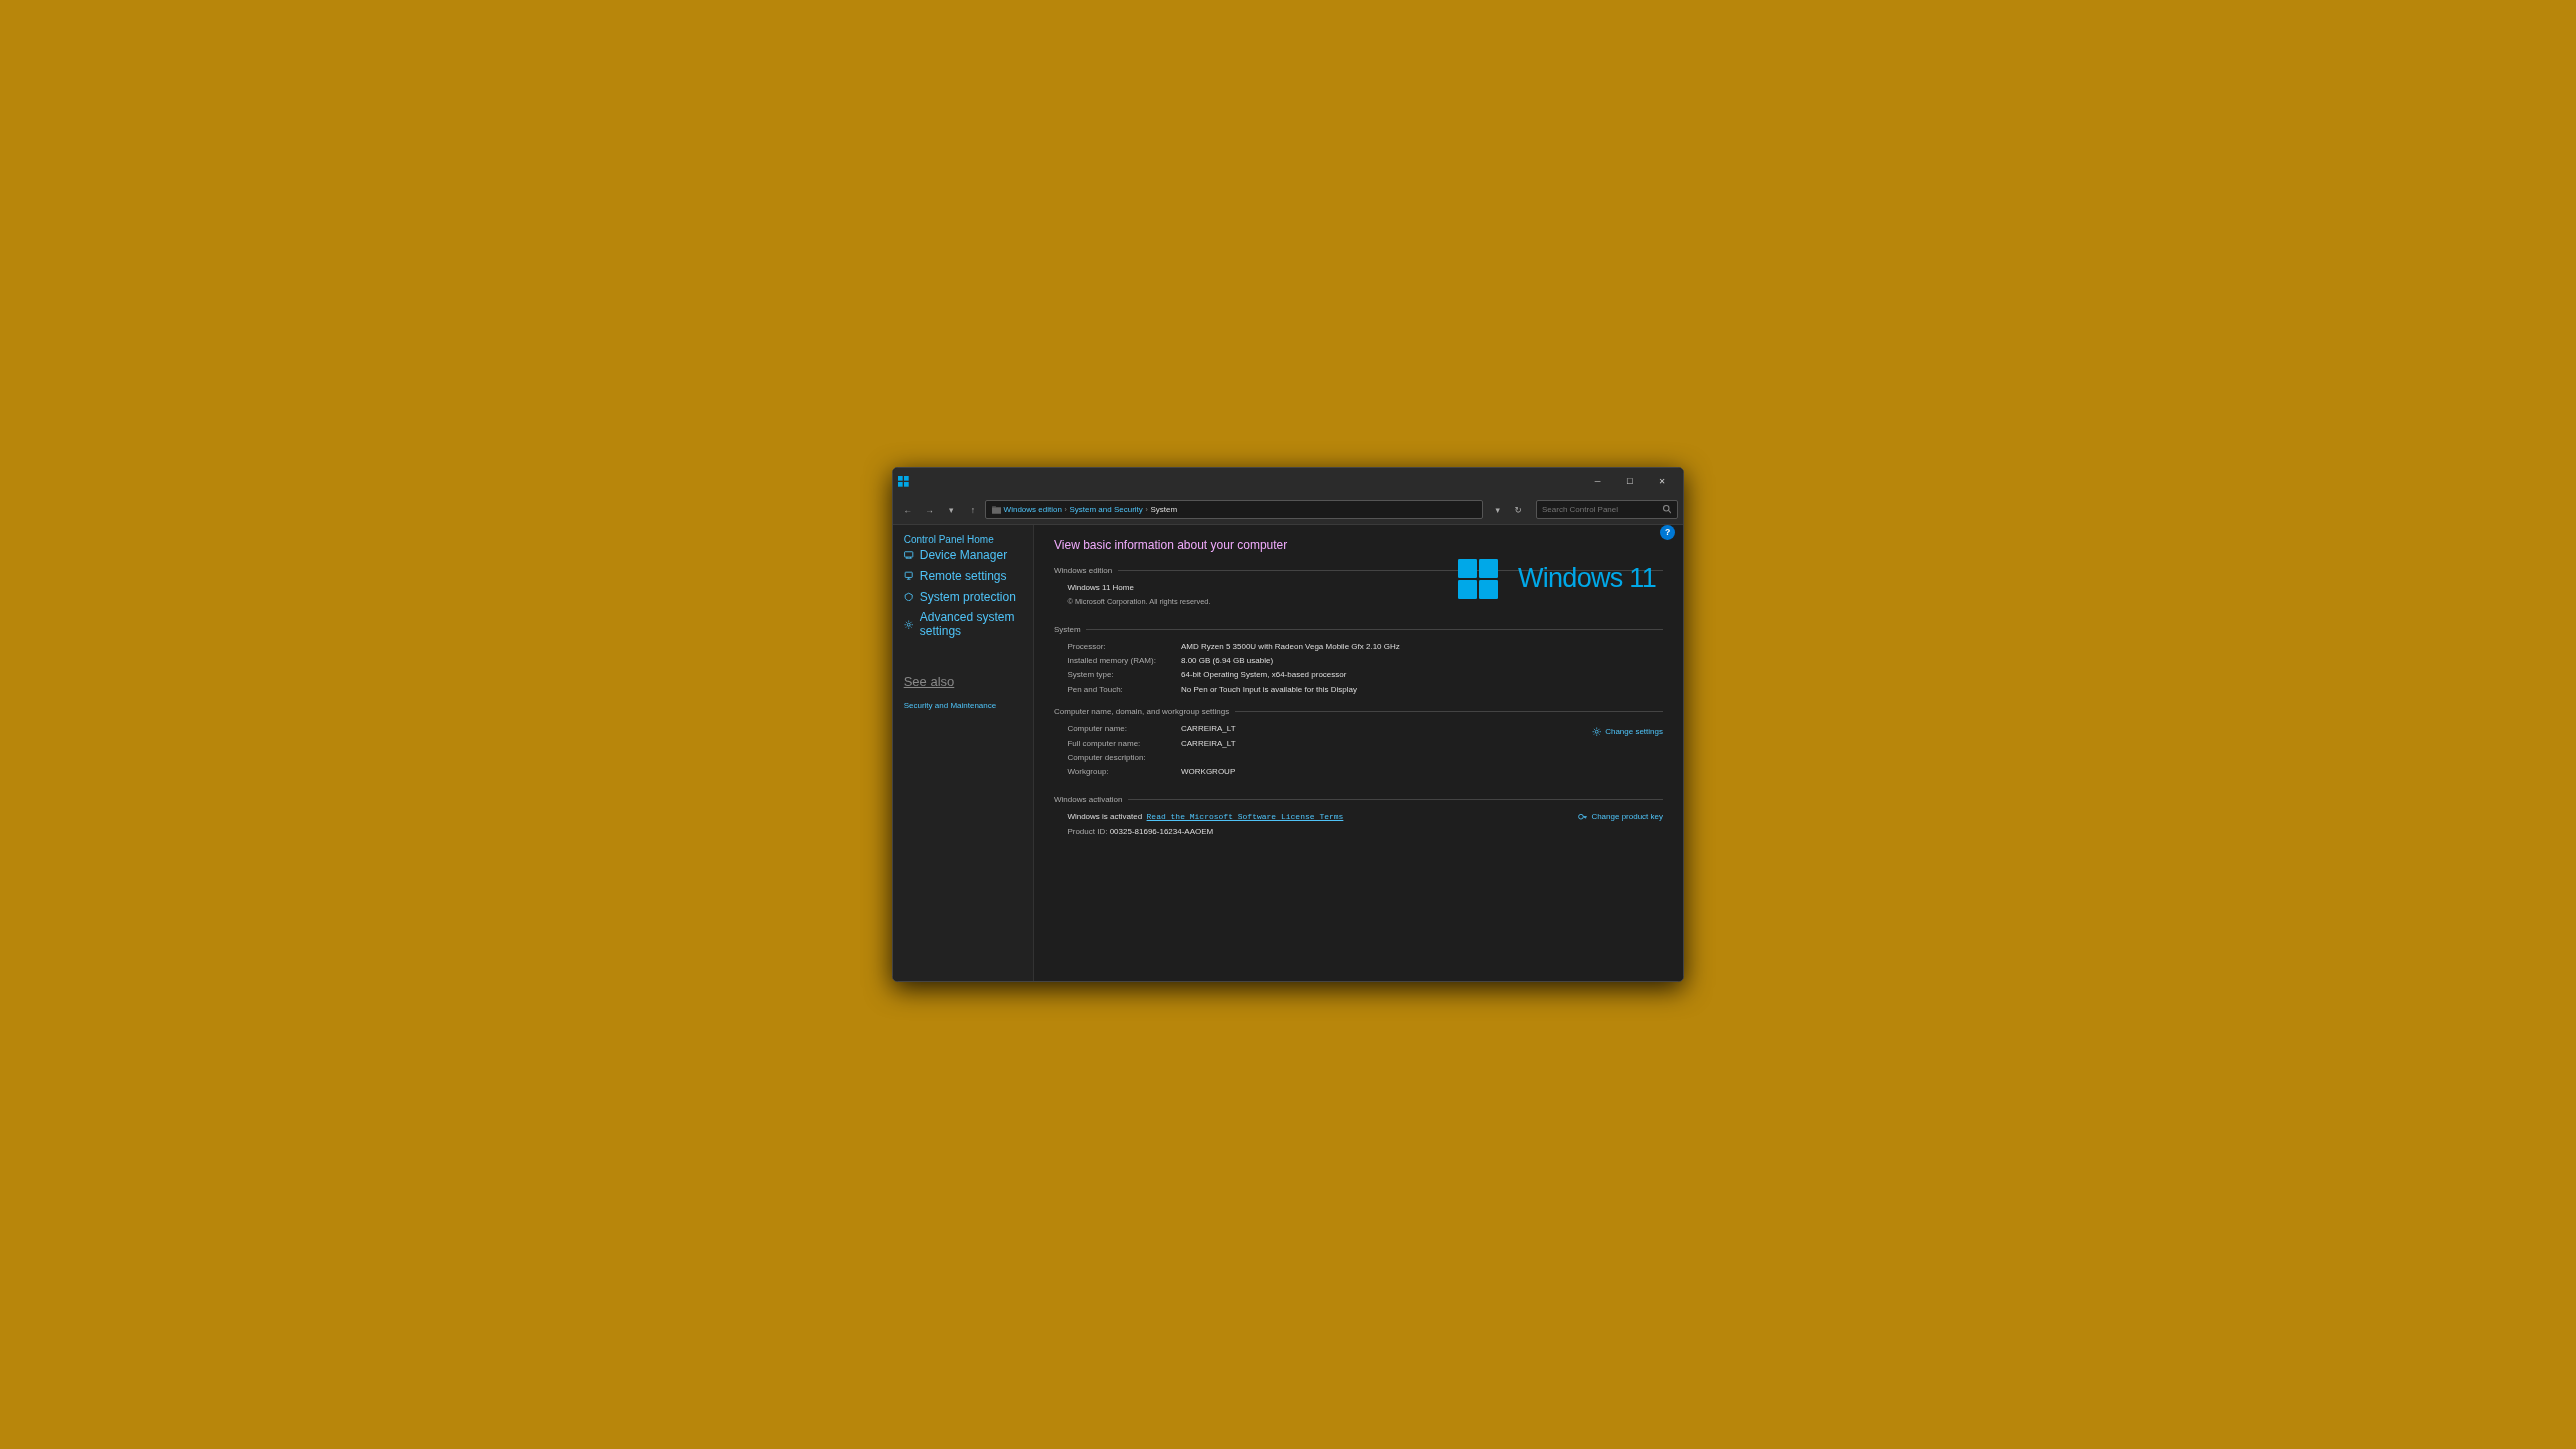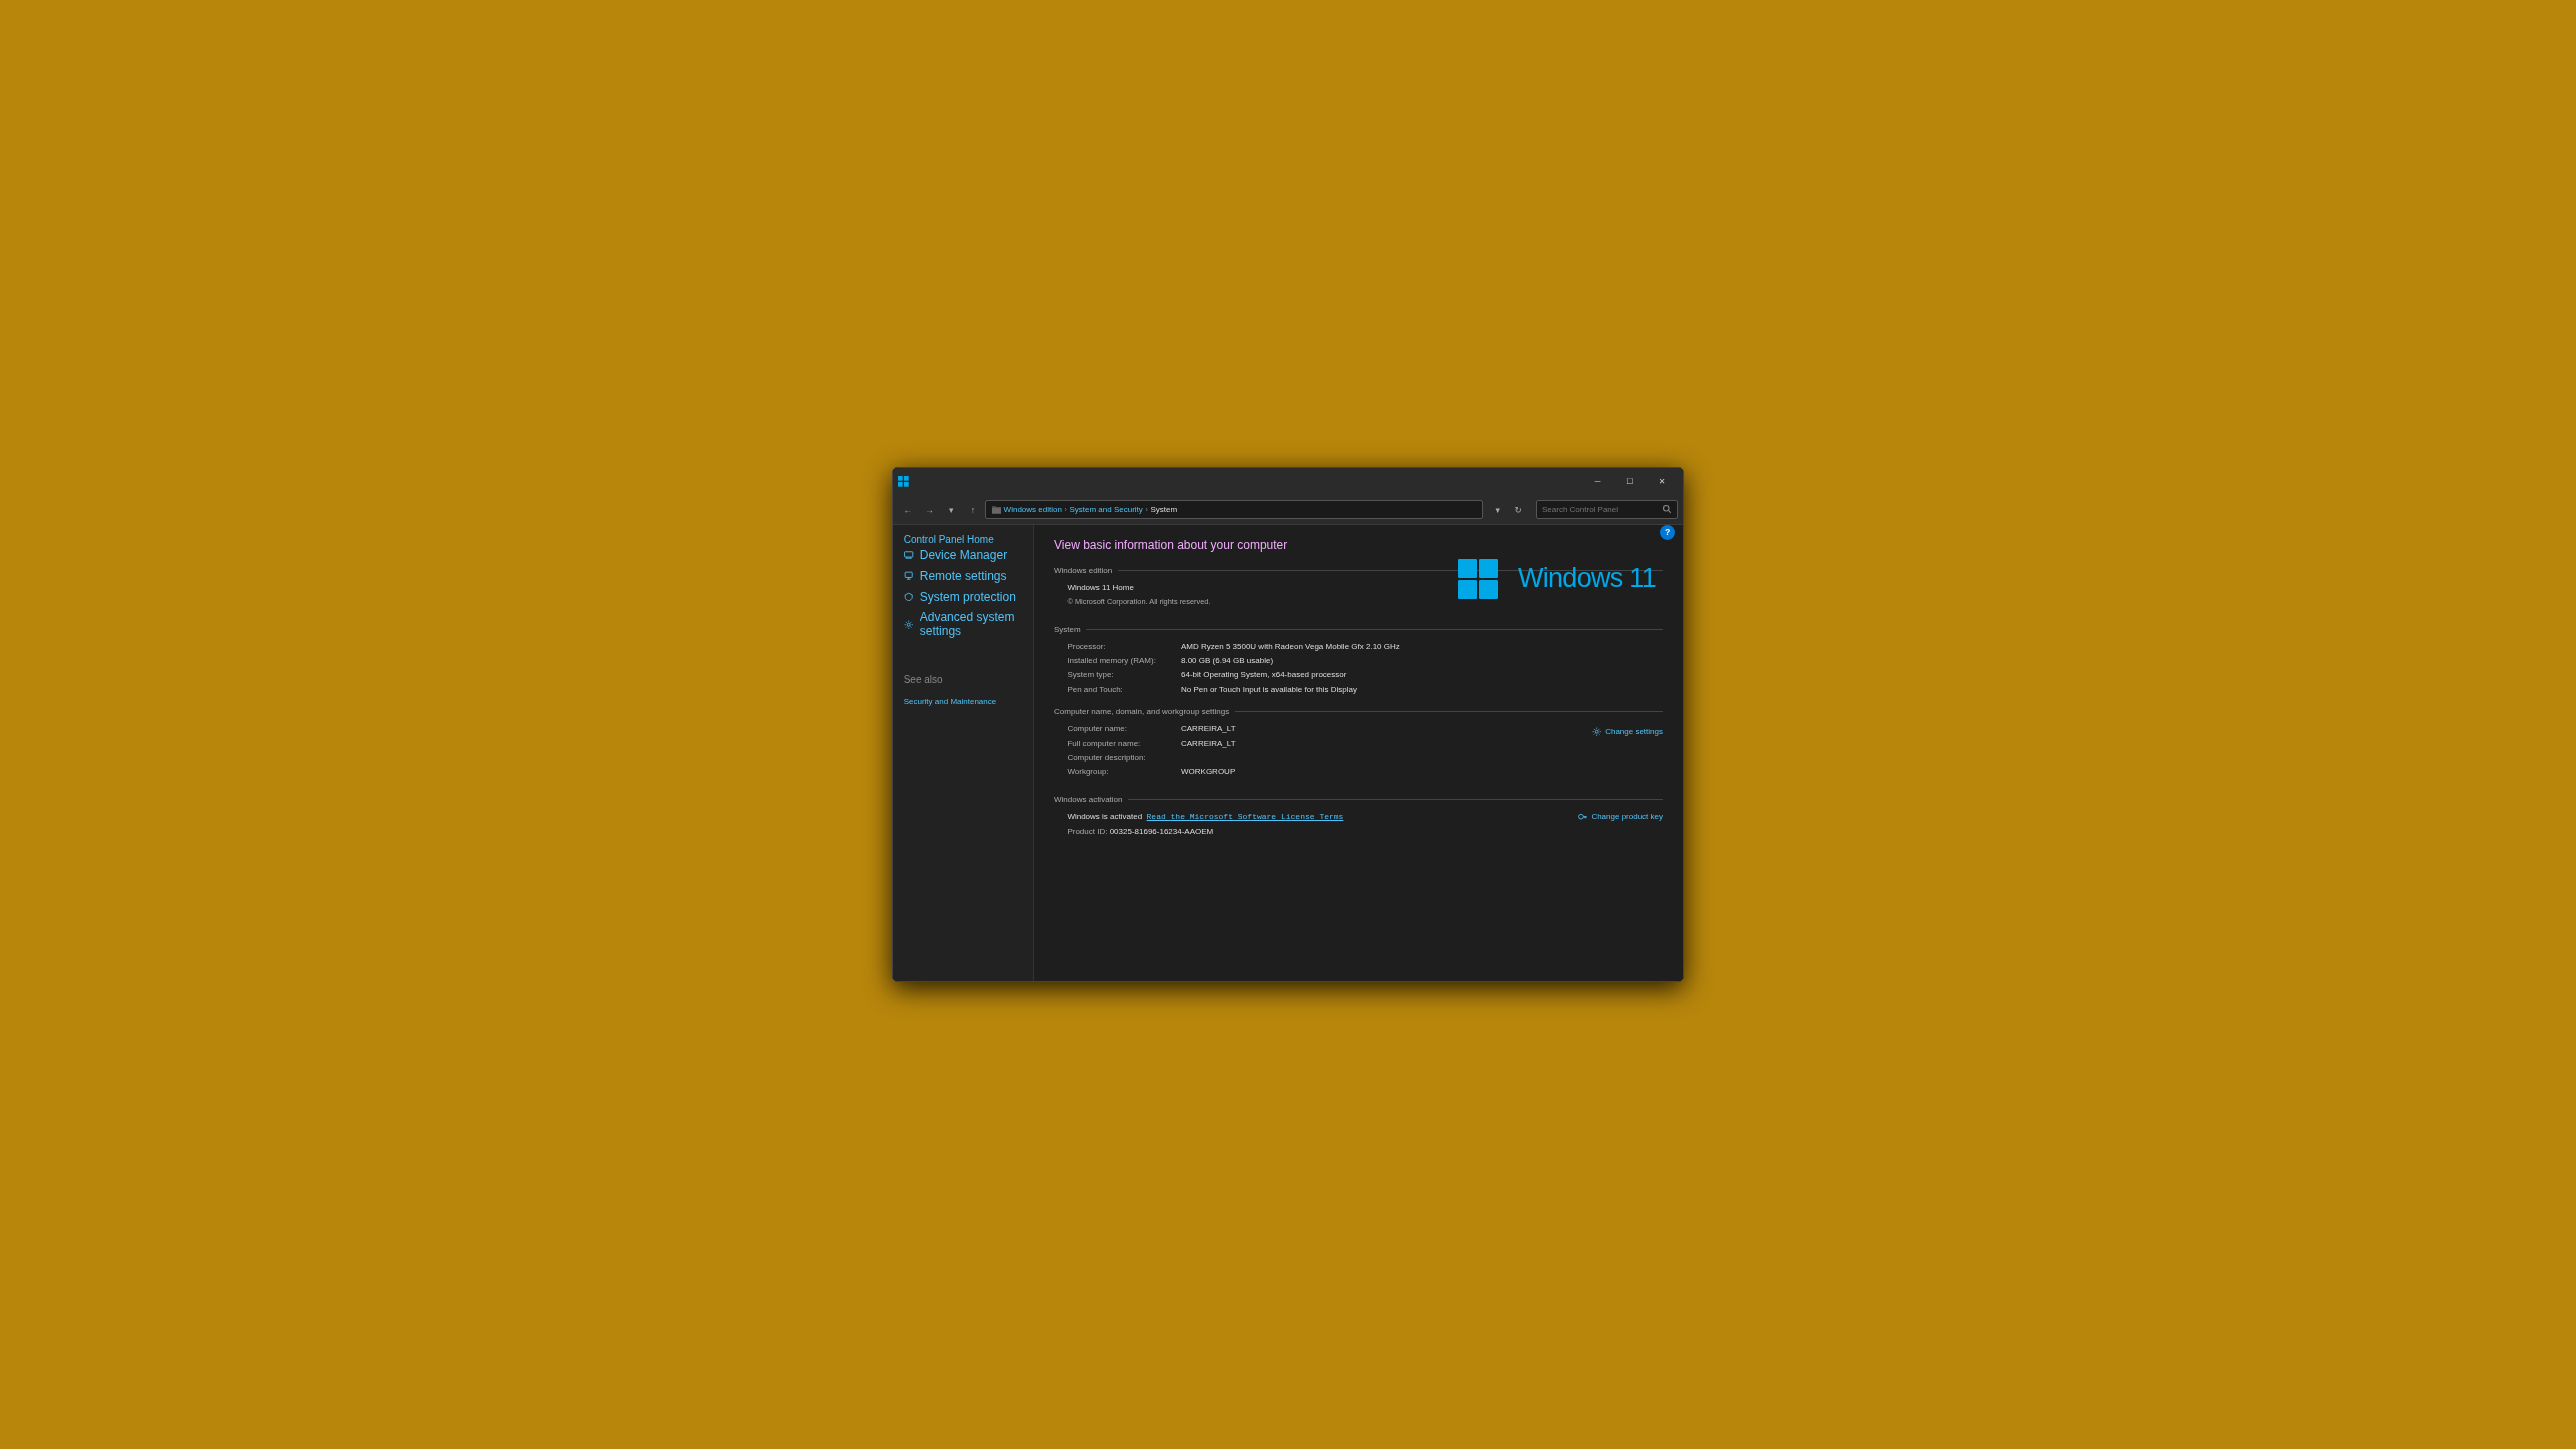--- a/index.html
+++ b/index.html
@@ -145,23 +145,24 @@
       width: 10.7px;
       height: 10.7px;
       display: flex;
       align-items: center;
       justify-content: center;
       flex-shrink: 0;
     }
     .sidebar-icon svg { width: 9.4px; height: 9.4px; }
     .sidebar-see-also {
       color: #888;
-      font-size: 10px;
+      font-size: 13px;
       margin-bottom: 4px;
       padding: 5.4px 10.7px;
+      text-decoration: underline;
     }
     .sidebar-link {
       color: #4fc3f7;
       font-size: 8px;
       padding: 2px 10.7px;
       cursor: pointer;
     }
     .main-content {
       flex: 1;
       background: #1e1e1e;

